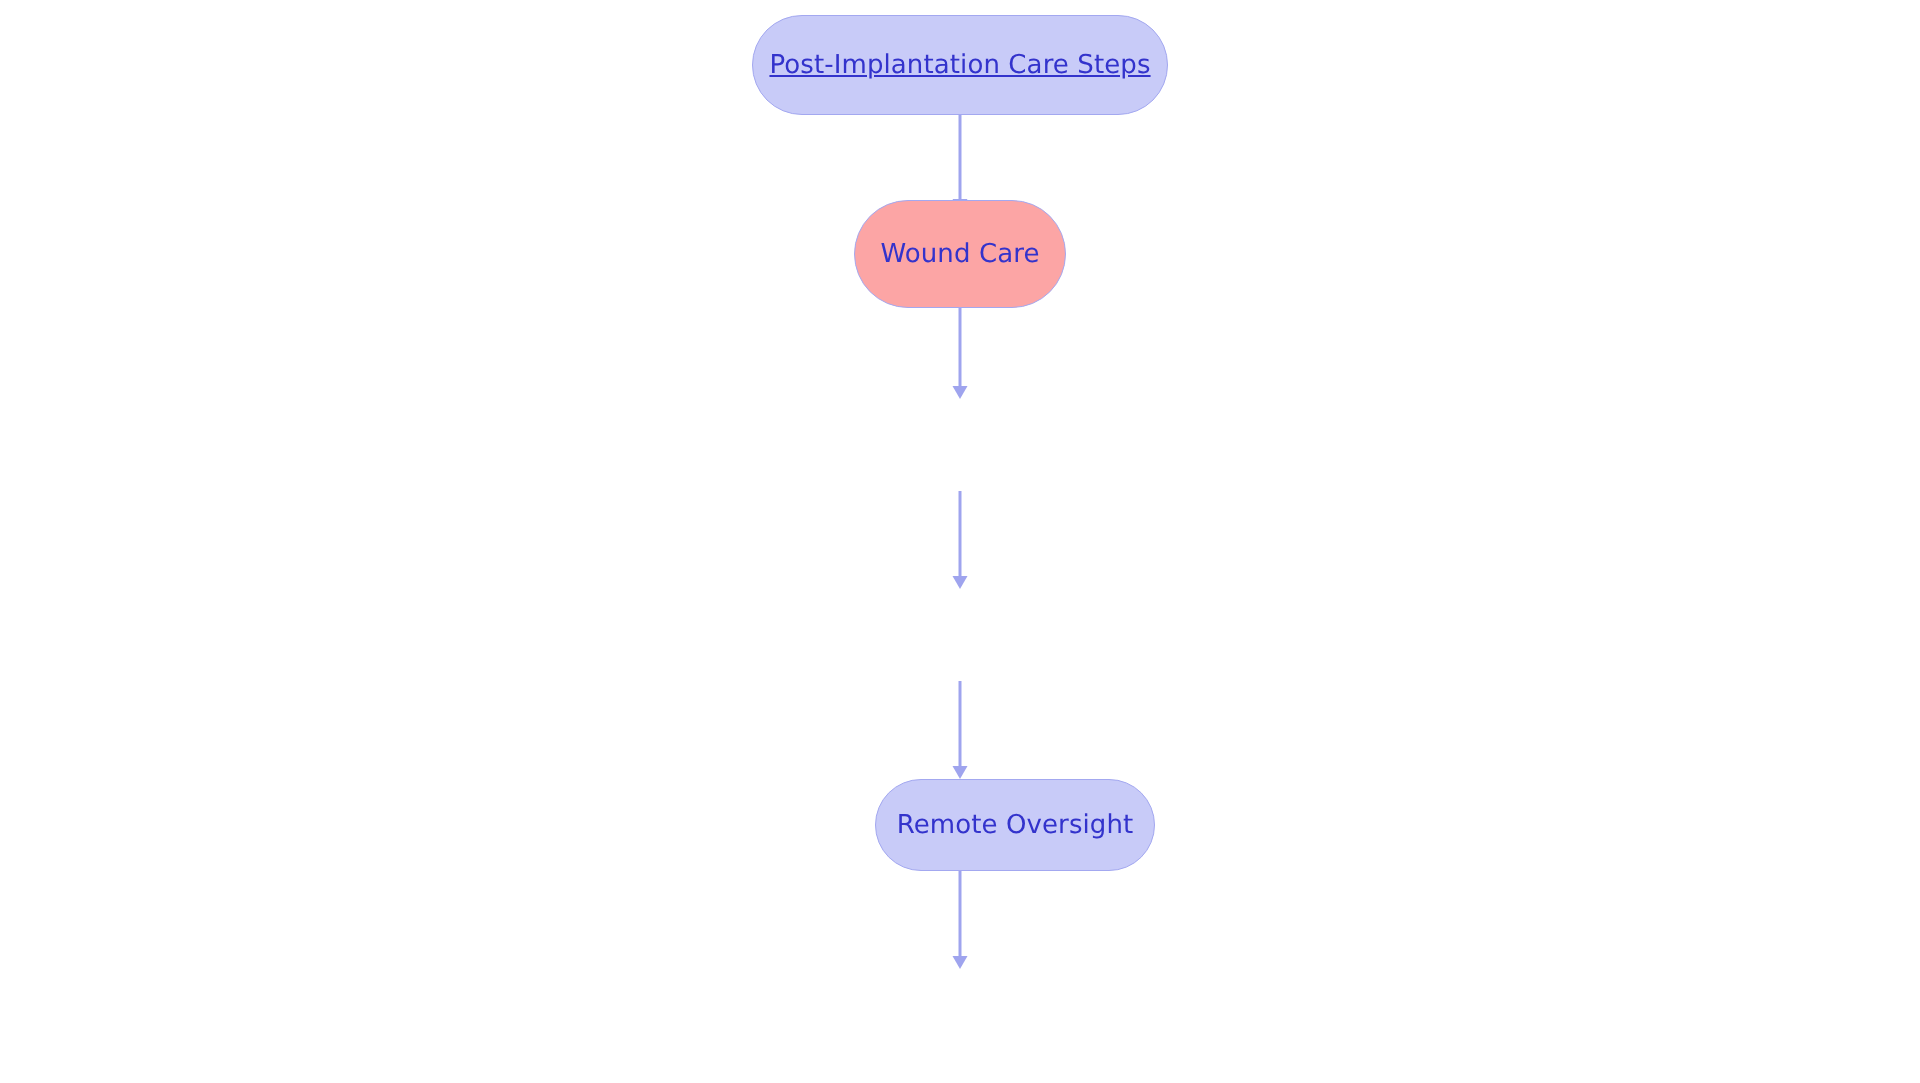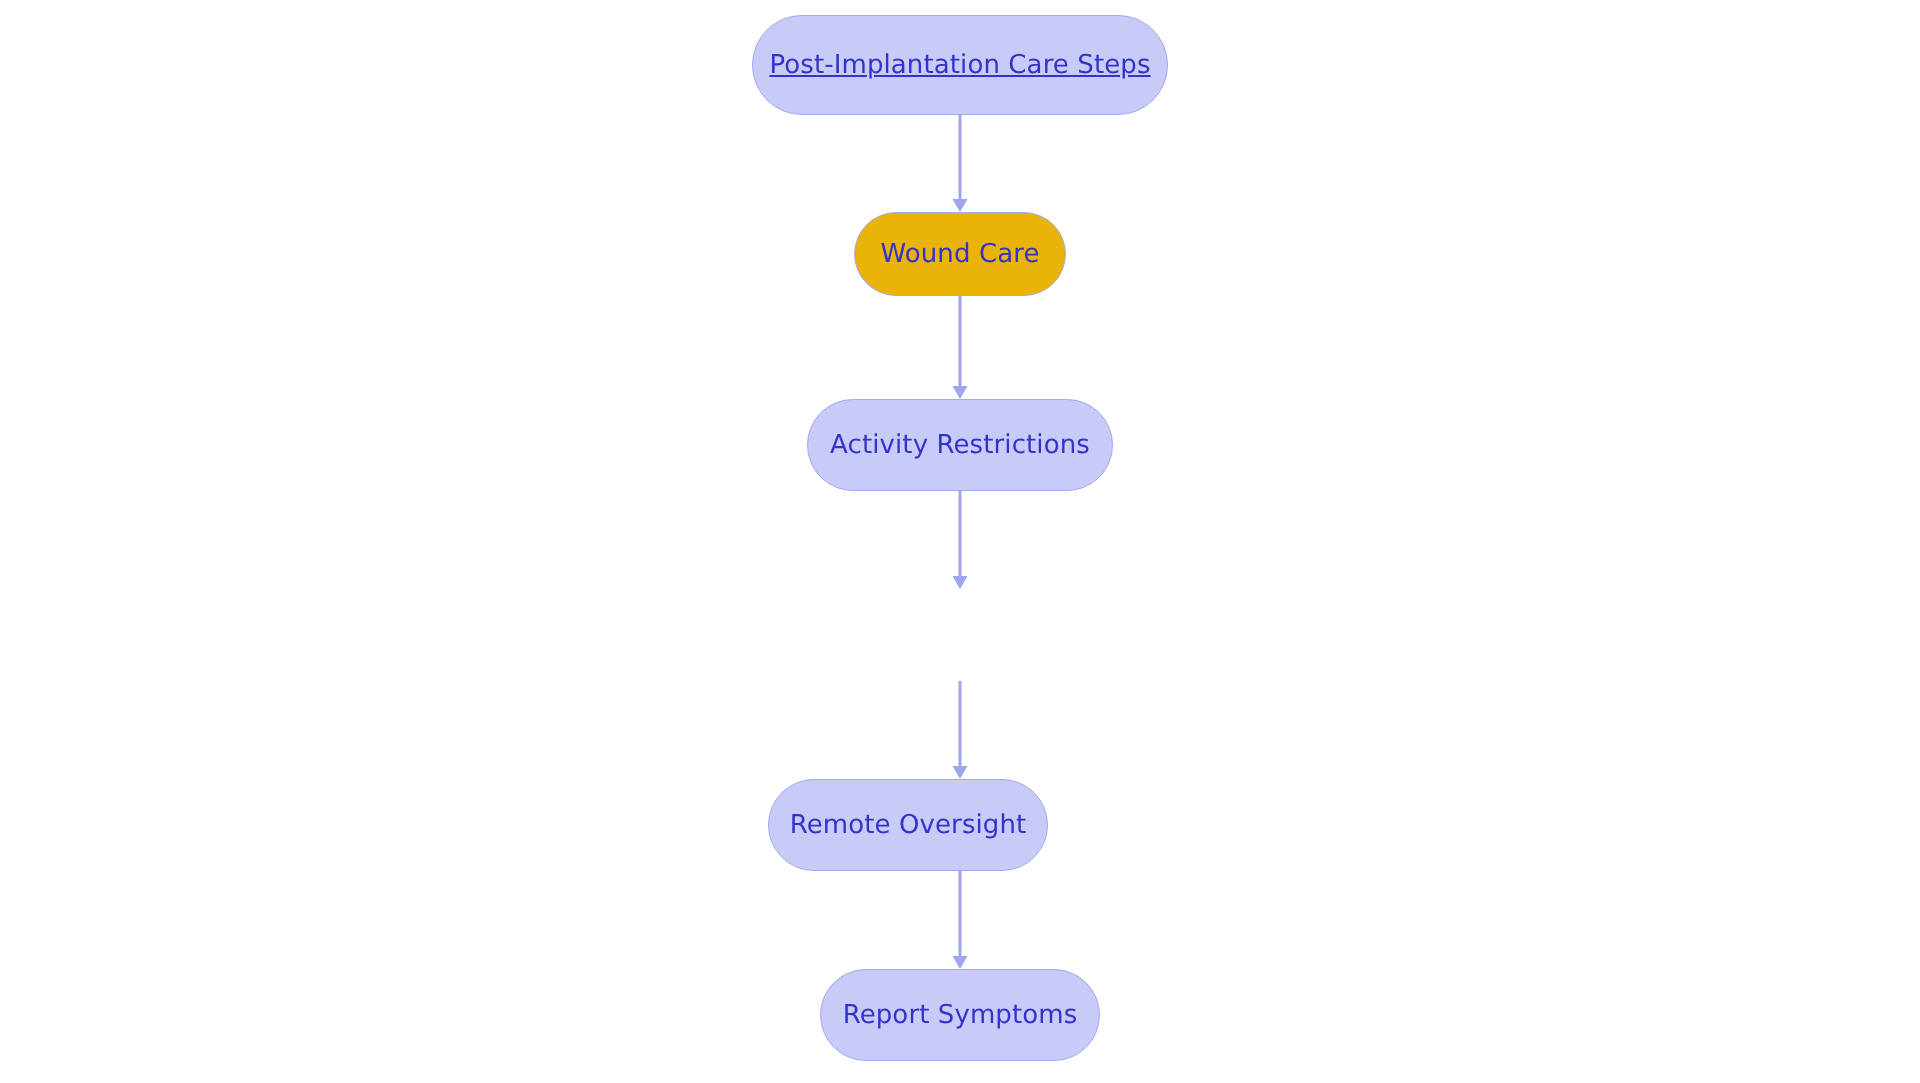--- a/index.html
+++ b/index.html
@@ -72,27 +72,21 @@
         <polygon points="952.5,766 967.5,766 960,779" fill="#9fa4ee"></polygon>
         <line x1="960" y1="871" x2="960" y2="956" stroke="#9fa4ee" stroke-width="3"></line>
         <polygon points="952.5,956 967.5,956 960,969" fill="#9fa4ee"></polygon>
       </g>
   </svg>
 
   <div class="node-layer" id="nodes-layer">
       <div class="flow-node" style="left: 960px; top: 65px; width: 416px; height: 100px; background: rgb(200, 203, 248); border-color: rgb(163, 168, 240);">
         <span class="flow-node-label" style="color: rgb(51, 51, 204); text-decoration: underline;">Post-Implantation Care Steps</span>
       </div>
-      <div class="flow-node" style="left: 960px; top: 254px; width: 212px; height: 84px; background: #eab308; border-color: rgb(163, 168, 240);">
+      <div class="flow-node" style="left: 960px; top: 254px; width: 212px; height: 108px; background: #fca5a5; border-color: rgb(163, 168, 240);">
         <span class="flow-node-label" style="color: rgb(51, 51, 204);">Wound Care</span>
       </div>
-      <div class="flow-node" style="left: 960px; top: 445px; width: 306px; height: 92px; background: rgb(200, 203, 248); border-color: rgb(163, 168, 240);">
-        <span class="flow-node-label" style="color: rgb(51, 51, 204);">Activity Restrictions</span>
-      </div>
-      <div class="flow-node" style="left: 908px; top: 825px; width: 280px; height: 92px; background: rgb(200, 203, 248); border-color: rgb(163, 168, 240);">
+      <div class="flow-node" style="left: 1015px; top: 825px; width: 280px; height: 92px; background: rgb(200, 203, 248); border-color: rgb(163, 168, 240);">
         <span class="flow-node-label" style="color: rgb(51, 51, 204);">Remote Oversight</span>
-      </div>
-      <div class="flow-node" style="left: 960px; top: 1015px; width: 280px; height: 92px; background: rgb(200, 203, 248); border-color: rgb(163, 168, 240);">
-        <span class="flow-node-label" style="color: rgb(51, 51, 204);">Report Symptoms</span>
       </div>
     </div>
 
 </div>
 
 </body></html>

